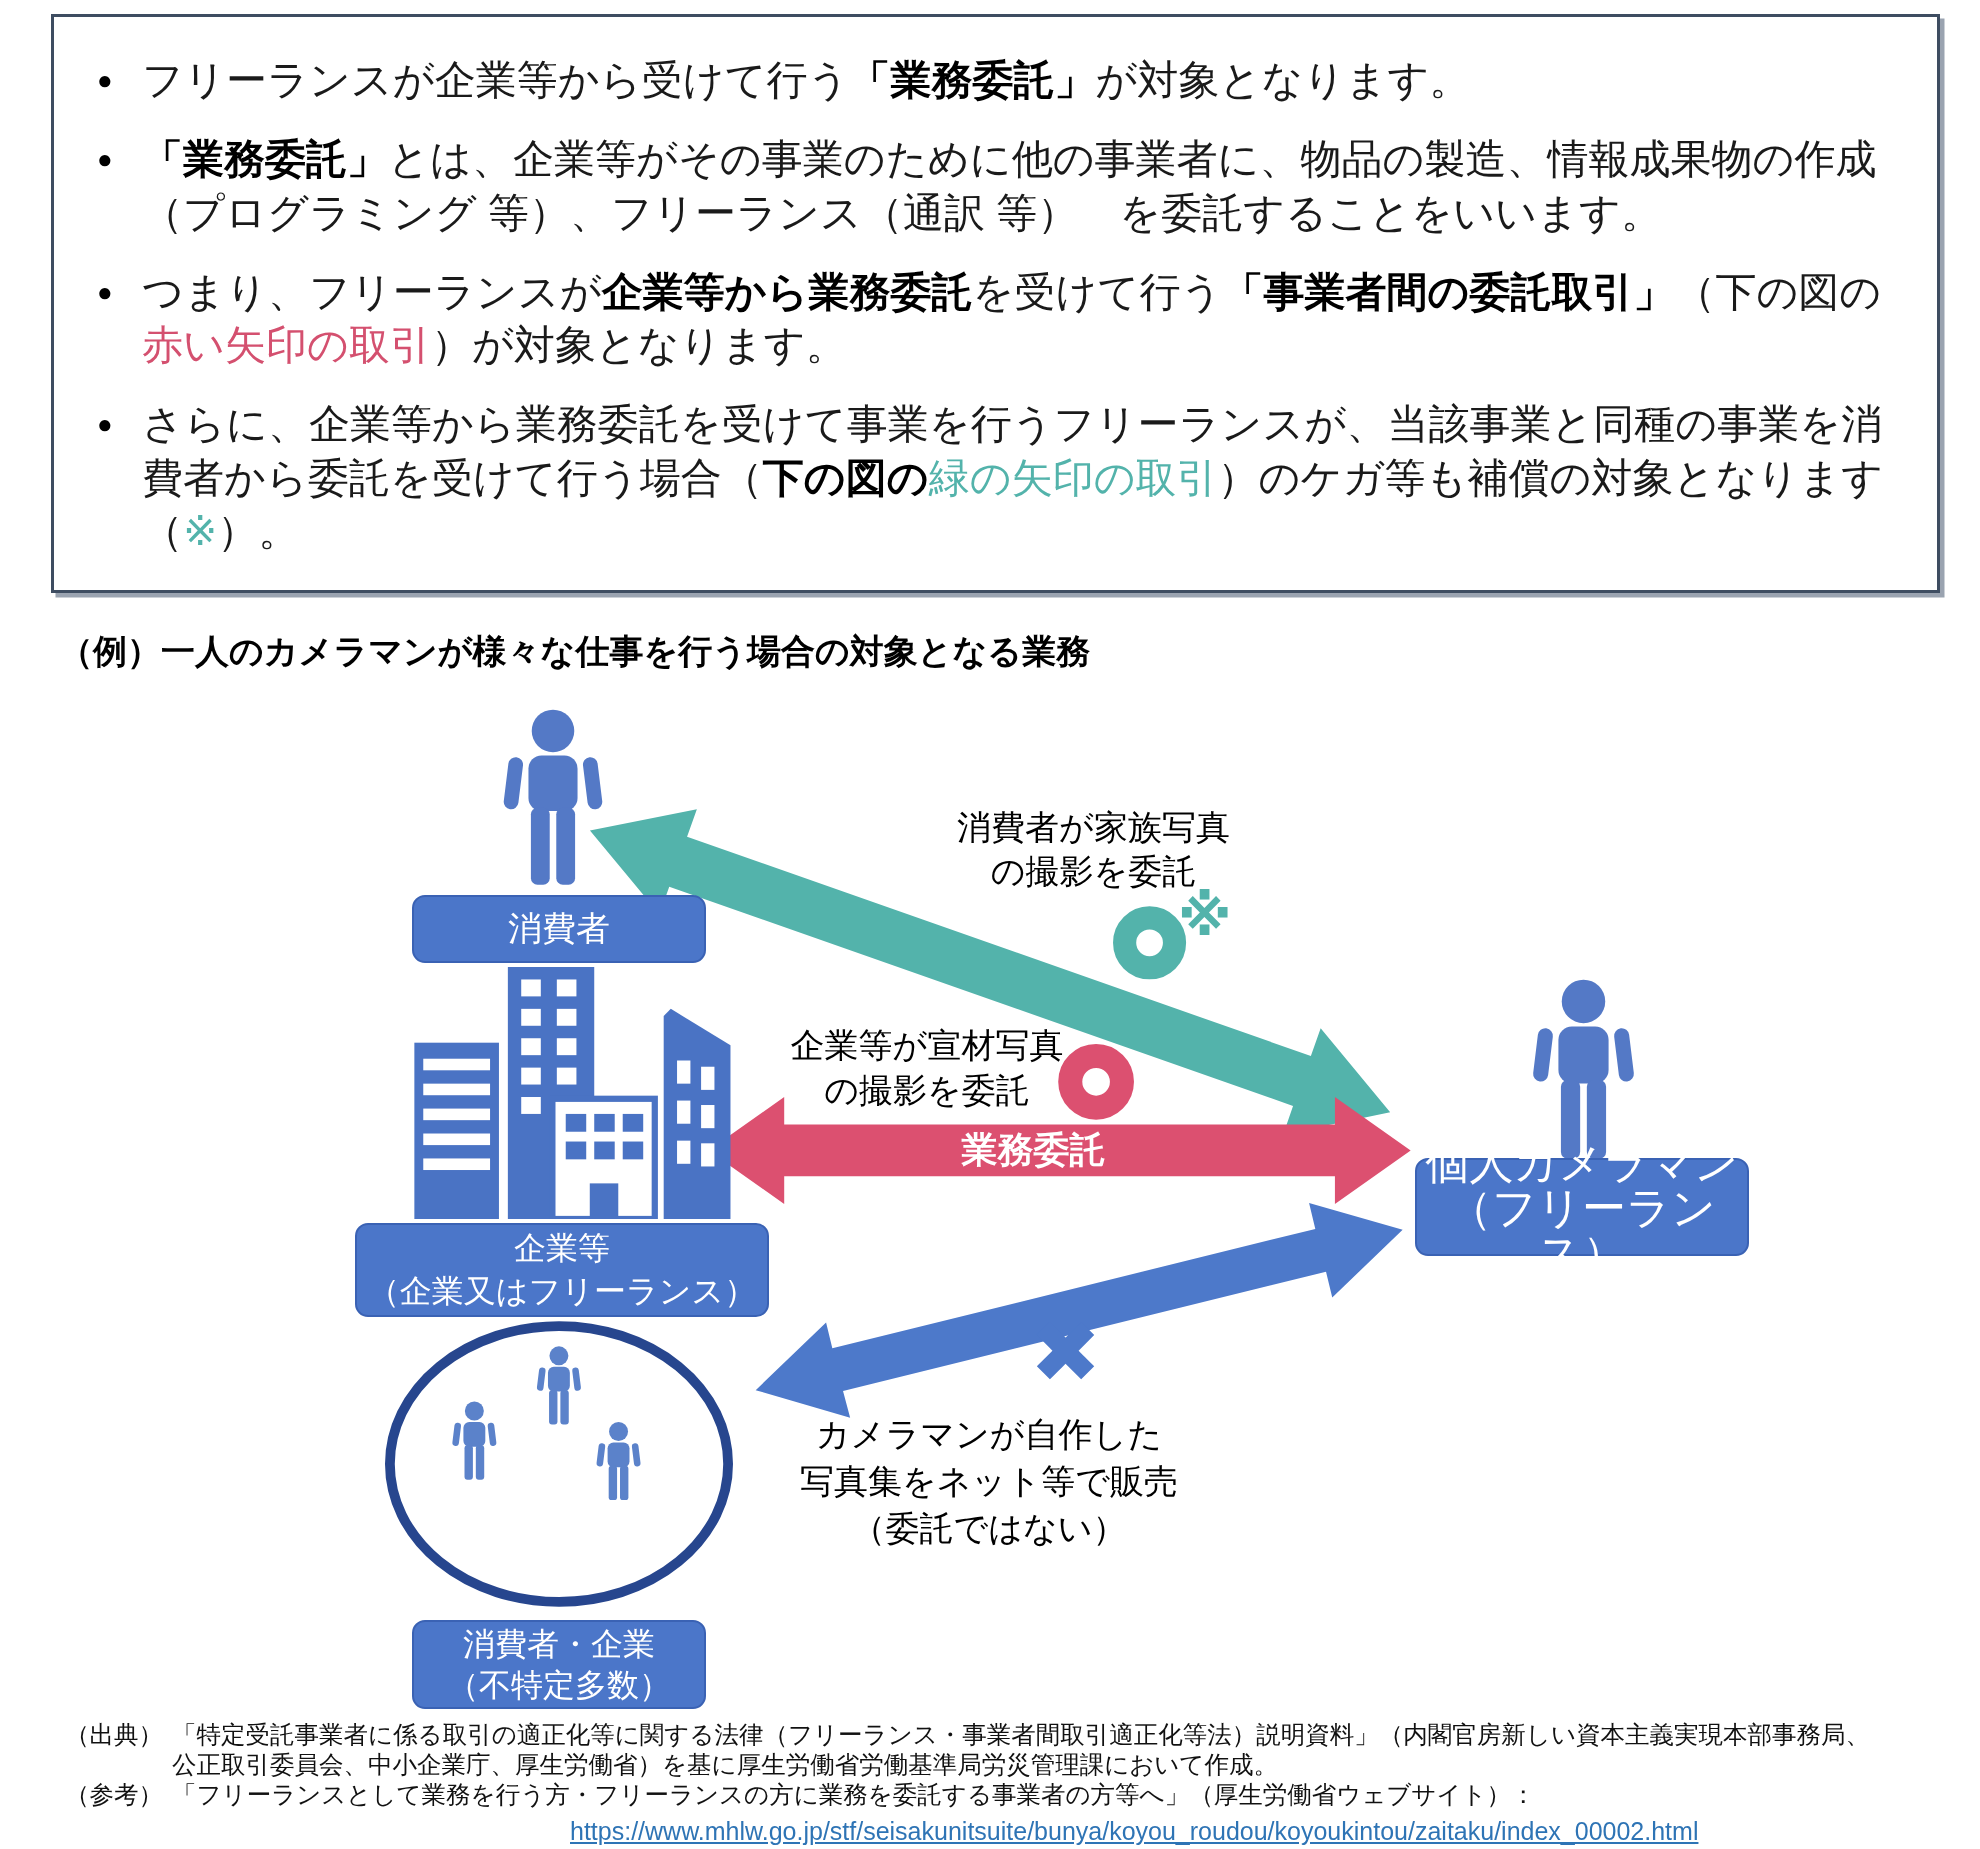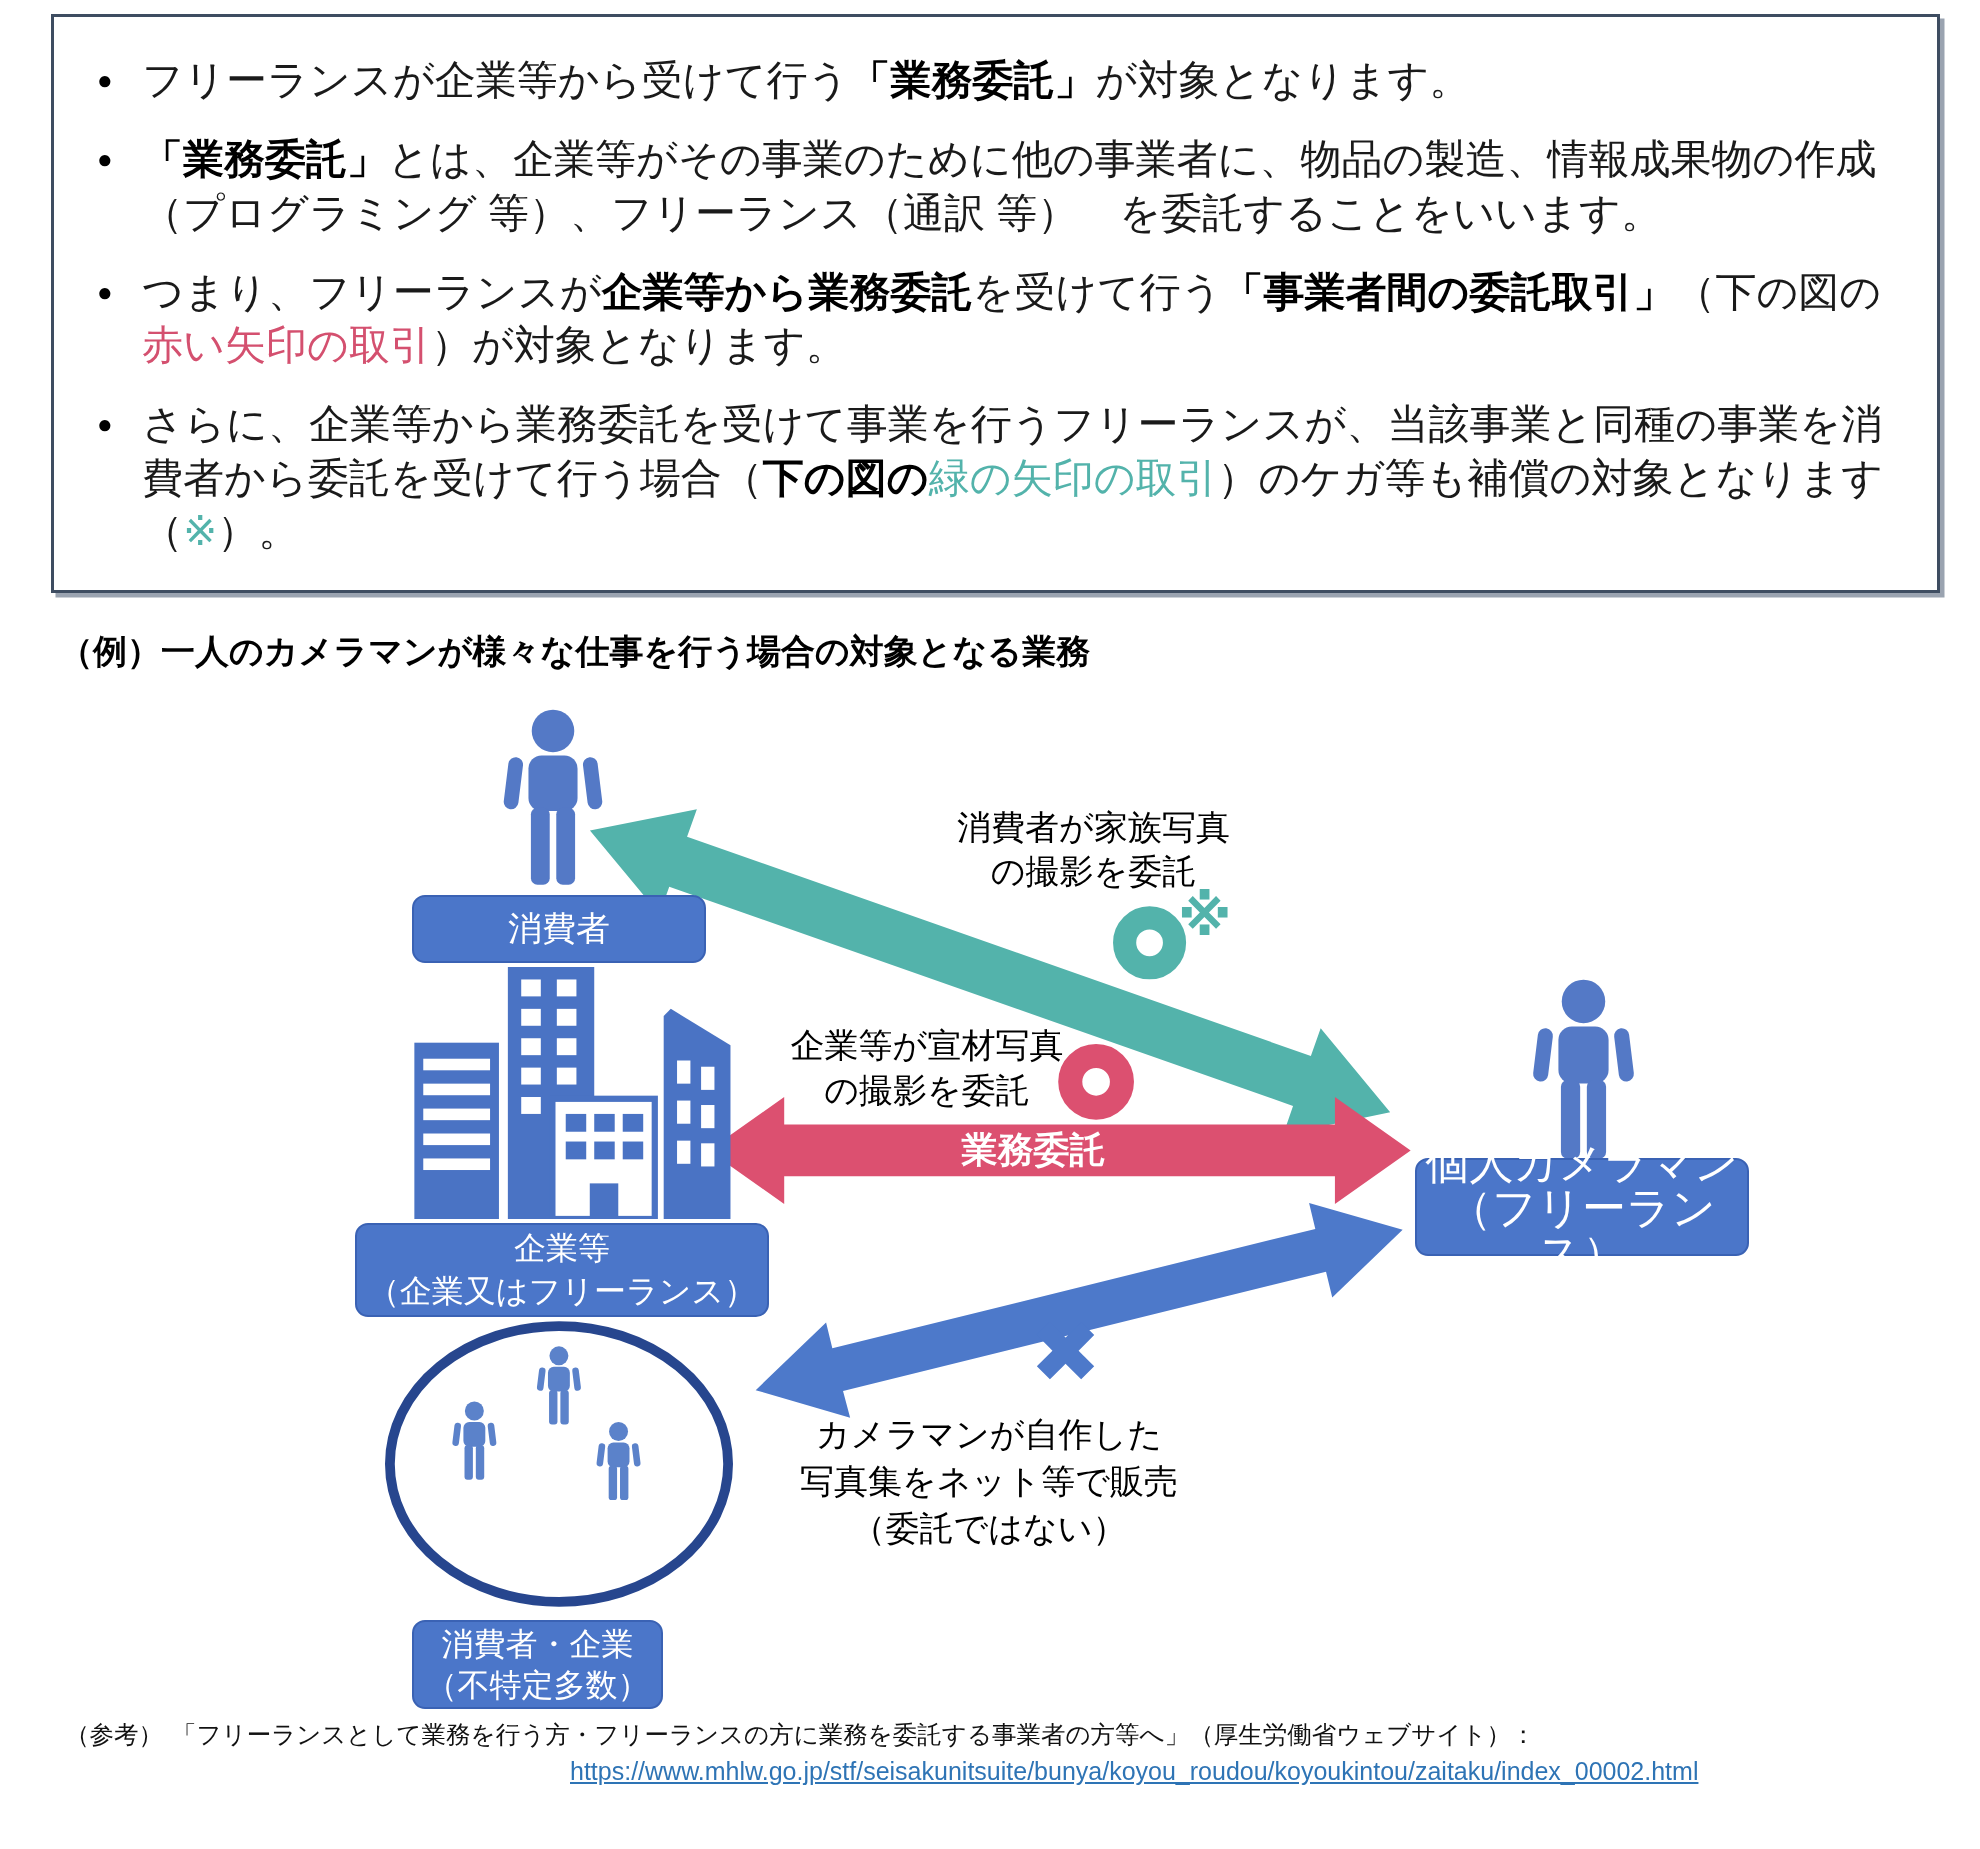--- a/index.html
+++ b/index.html
@@ -42,21 +42,21 @@
   .crowd-icon{left:381px;top:1316px;width:356px;height:296px;}
   .photographer-icon{left:1508px;top:978px;width:151px;height:184px;}
   .entity-box{
     position:absolute;box-sizing:border-box;
     background:#4b76c9;border:2.7px solid #3a62b4;border-radius:13px;
     color:#fff;display:flex;align-items:center;justify-content:center;
     text-align:center;white-space:pre-line;
   }
   .consumer-box{left:412px;top:895px;width:294px;height:68px;font-size:34px;}
   .company-box{left:355px;top:1223px;width:414px;height:94px;font-size:32px;line-height:43px;}
-  .crowd-box{left:412px;top:1620px;width:251px;height:89px;font-size:32px;line-height:41px;}
+  .crowd-box{left:412px;top:1620px;width:294px;height:89px;font-size:32px;line-height:41px;}
   .photographer-box{left:1415px;top:1158px;width:334px;height:98px;font-size:44px;line-height:45px;}
   .diagram-label{
     position:absolute;text-align:center;white-space:pre-line;
     font-size:34px;color:#000;
   }
   .teal-label{left:862px;top:784px;width:463px;line-height:44px;margin-top:21px;}
   .red-label{left:704px;top:1023px;width:446px;line-height:45px;}
   .blue-label{left:753px;top:1411px;width:472px;line-height:47px;}
   .on-red-banner{
     position:absolute;left:882px;top:1126px;width:303px;
@@ -208,20 +208,25 @@
 <div class="diagram-label red-label">企業等が宣材写真
 の撮影を委託</div>
 <div class="on-red-banner">業務委託</div>
 <div class="diagram-label blue-label">カメラマンが自作した
 写真集をネット等で販売
 （委託ではない）</div>
 <div class="x-mark">✖</div>
 
 <footer class="footer">
   <div class="f-row">
+    <span class="f-label">（出典）</span>
+    <span class="f-text">「特定受託事業者に係る取引の適正化等に関する法律（フリーランス・事業者間取引適正化等法）説明資料」（内閣官房新しい資本主義実現本部事務局、
+公正取引委員会、中小企業庁、厚生労働省）を基に厚生労働省労働基準局労災管理課において作成。</span>
+  </div>
+  <div class="f-row">
     <span class="f-label">（参考）</span>
     <span class="f-text">「フリーランスとして業務を行う方・フリーランスの方に業務を委託する事業者の方等へ」（厚生労働省ウェブサイト）：</span>
   </div>
   <div class="f-url-row">
     <a class="url" href="#">https://www.mhlw.go.jp/stf/seisakunitsuite/bunya/koyou_roudou/koyoukintou/zaitaku/index_00002.html</a>
   </div>
 </footer>
 
 
 </body></html>

